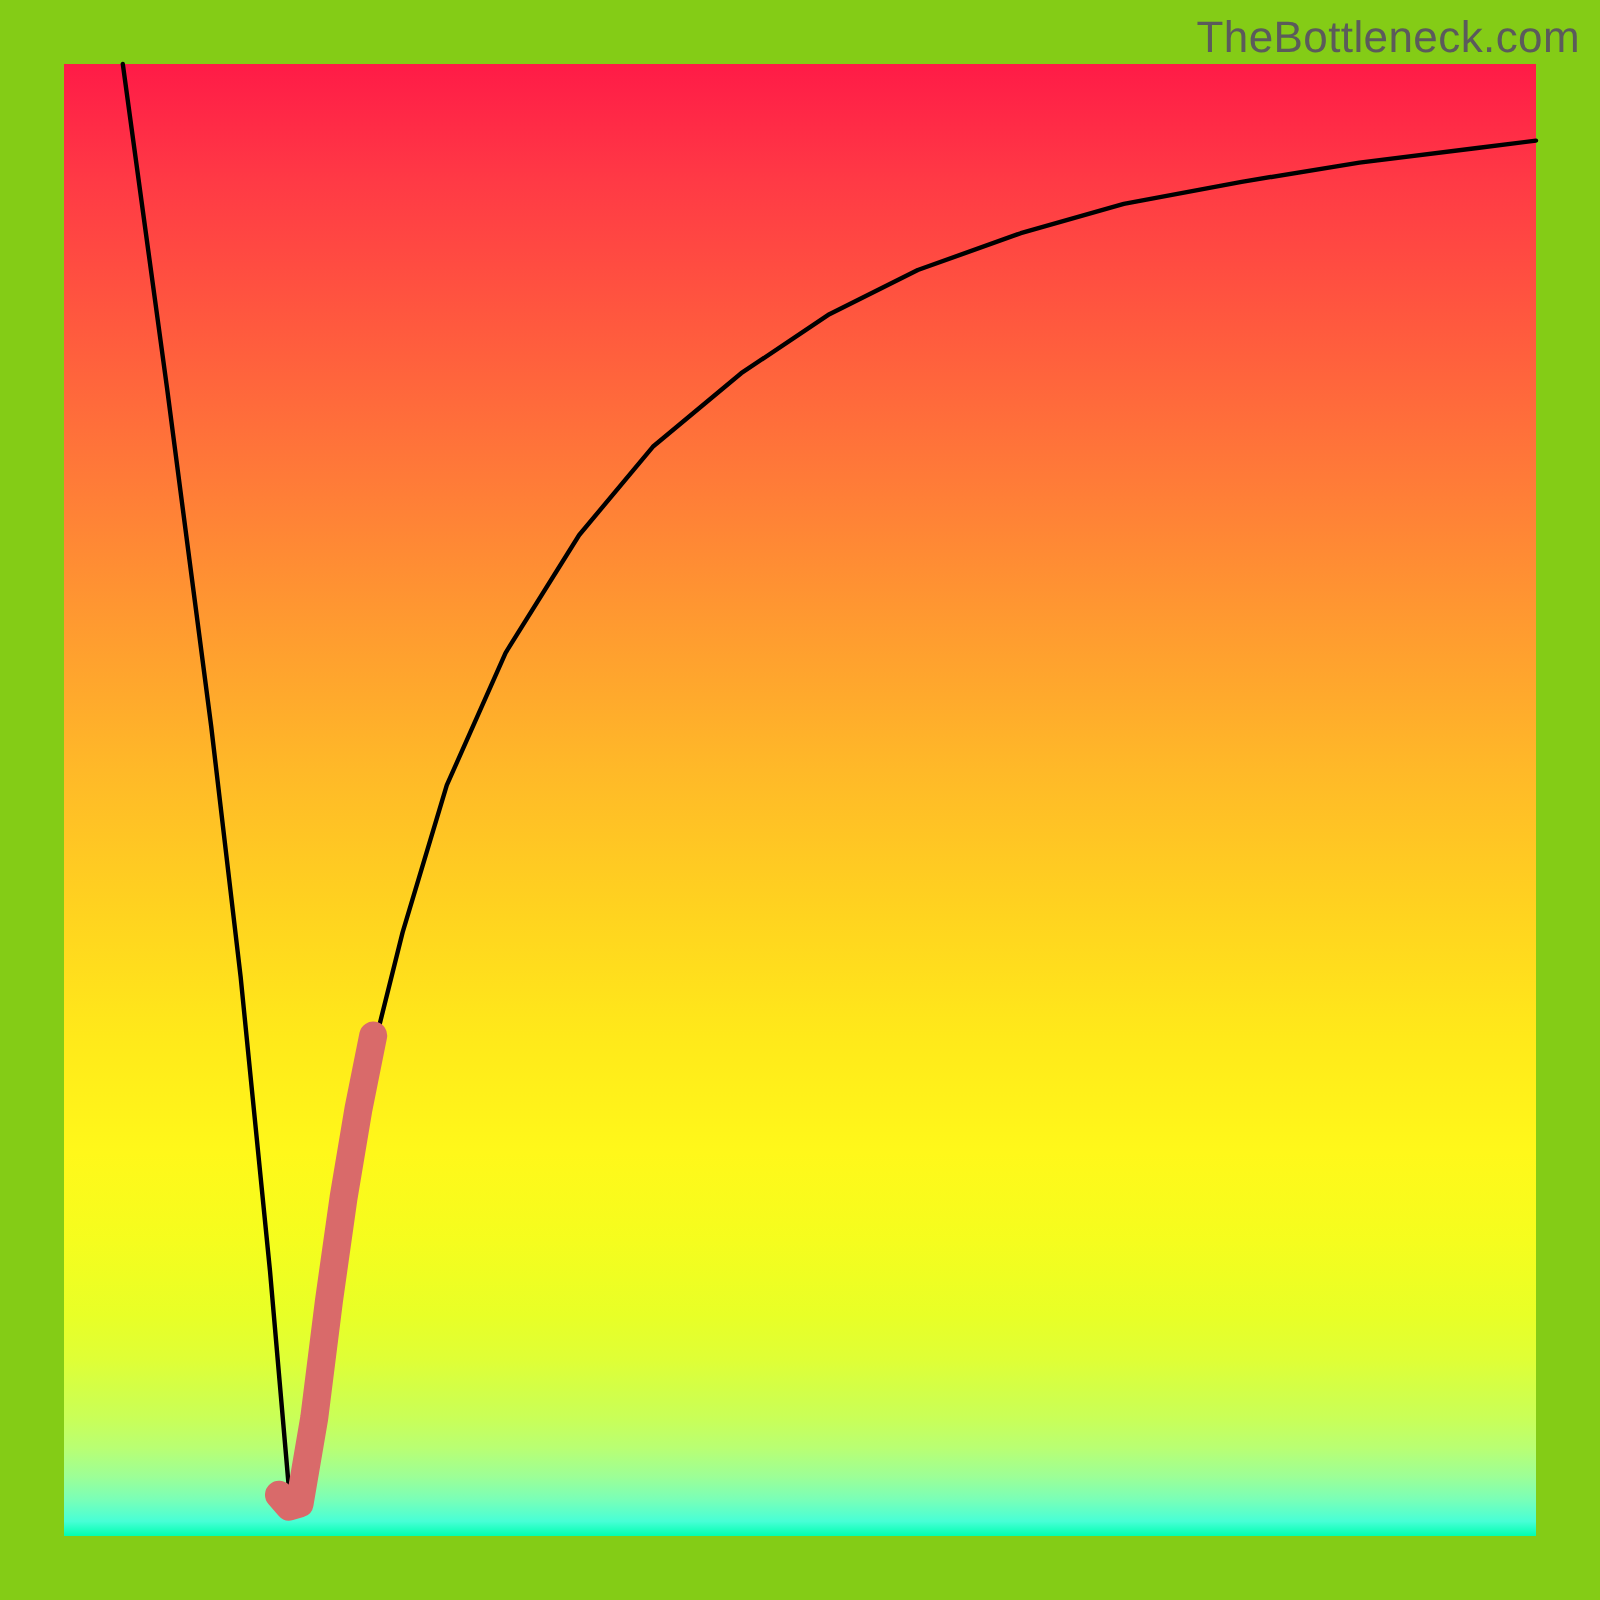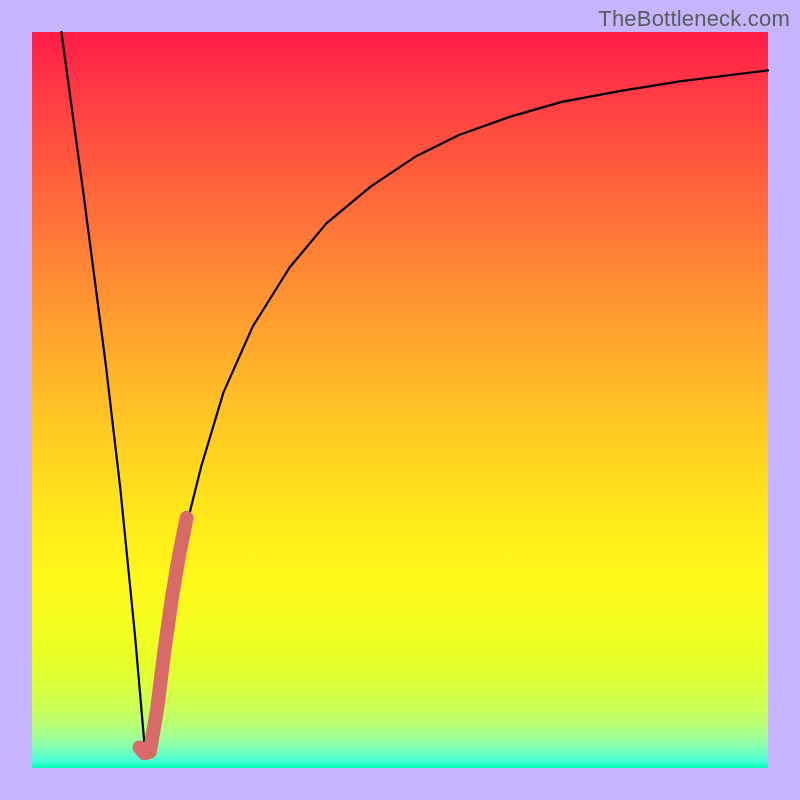--- a/index.html
+++ b/index.html
@@ -8,21 +8,21 @@
     width: 800px;
     height: 800px;
     overflow: hidden;
     background: #000;
     font-family: Arial, Helvetica, sans-serif;
   }
   .frame {
     position: absolute;
     left: 0; top: 0;
     width: 800px; height: 800px;
-    background: #c4b5fd;
+    background: #84cc16;
   }
   .plot-area {
     position: absolute;
     left: 32px;
     top: 32px;
     width: 736px;
     height: 736px;
     
     background: linear-gradient(to bottom,
       #ff1b47 0%,

